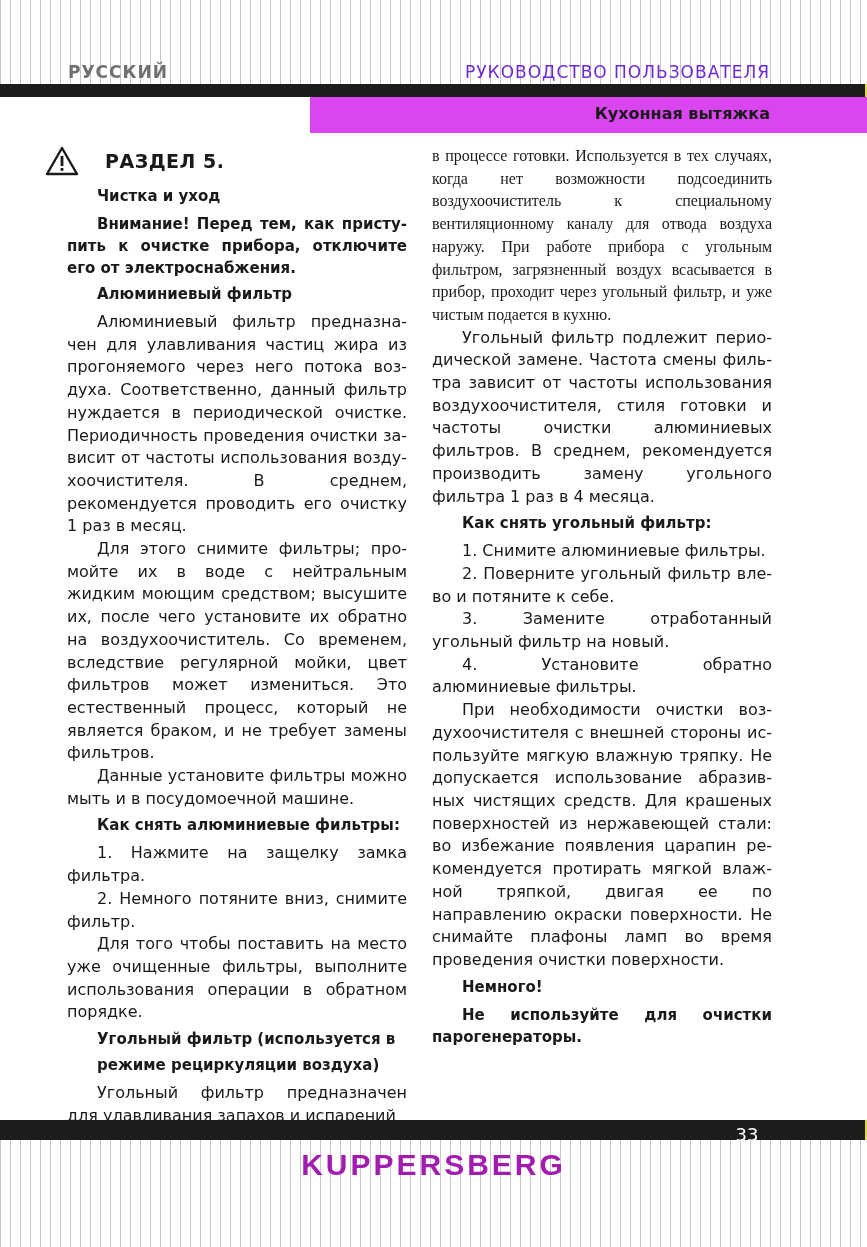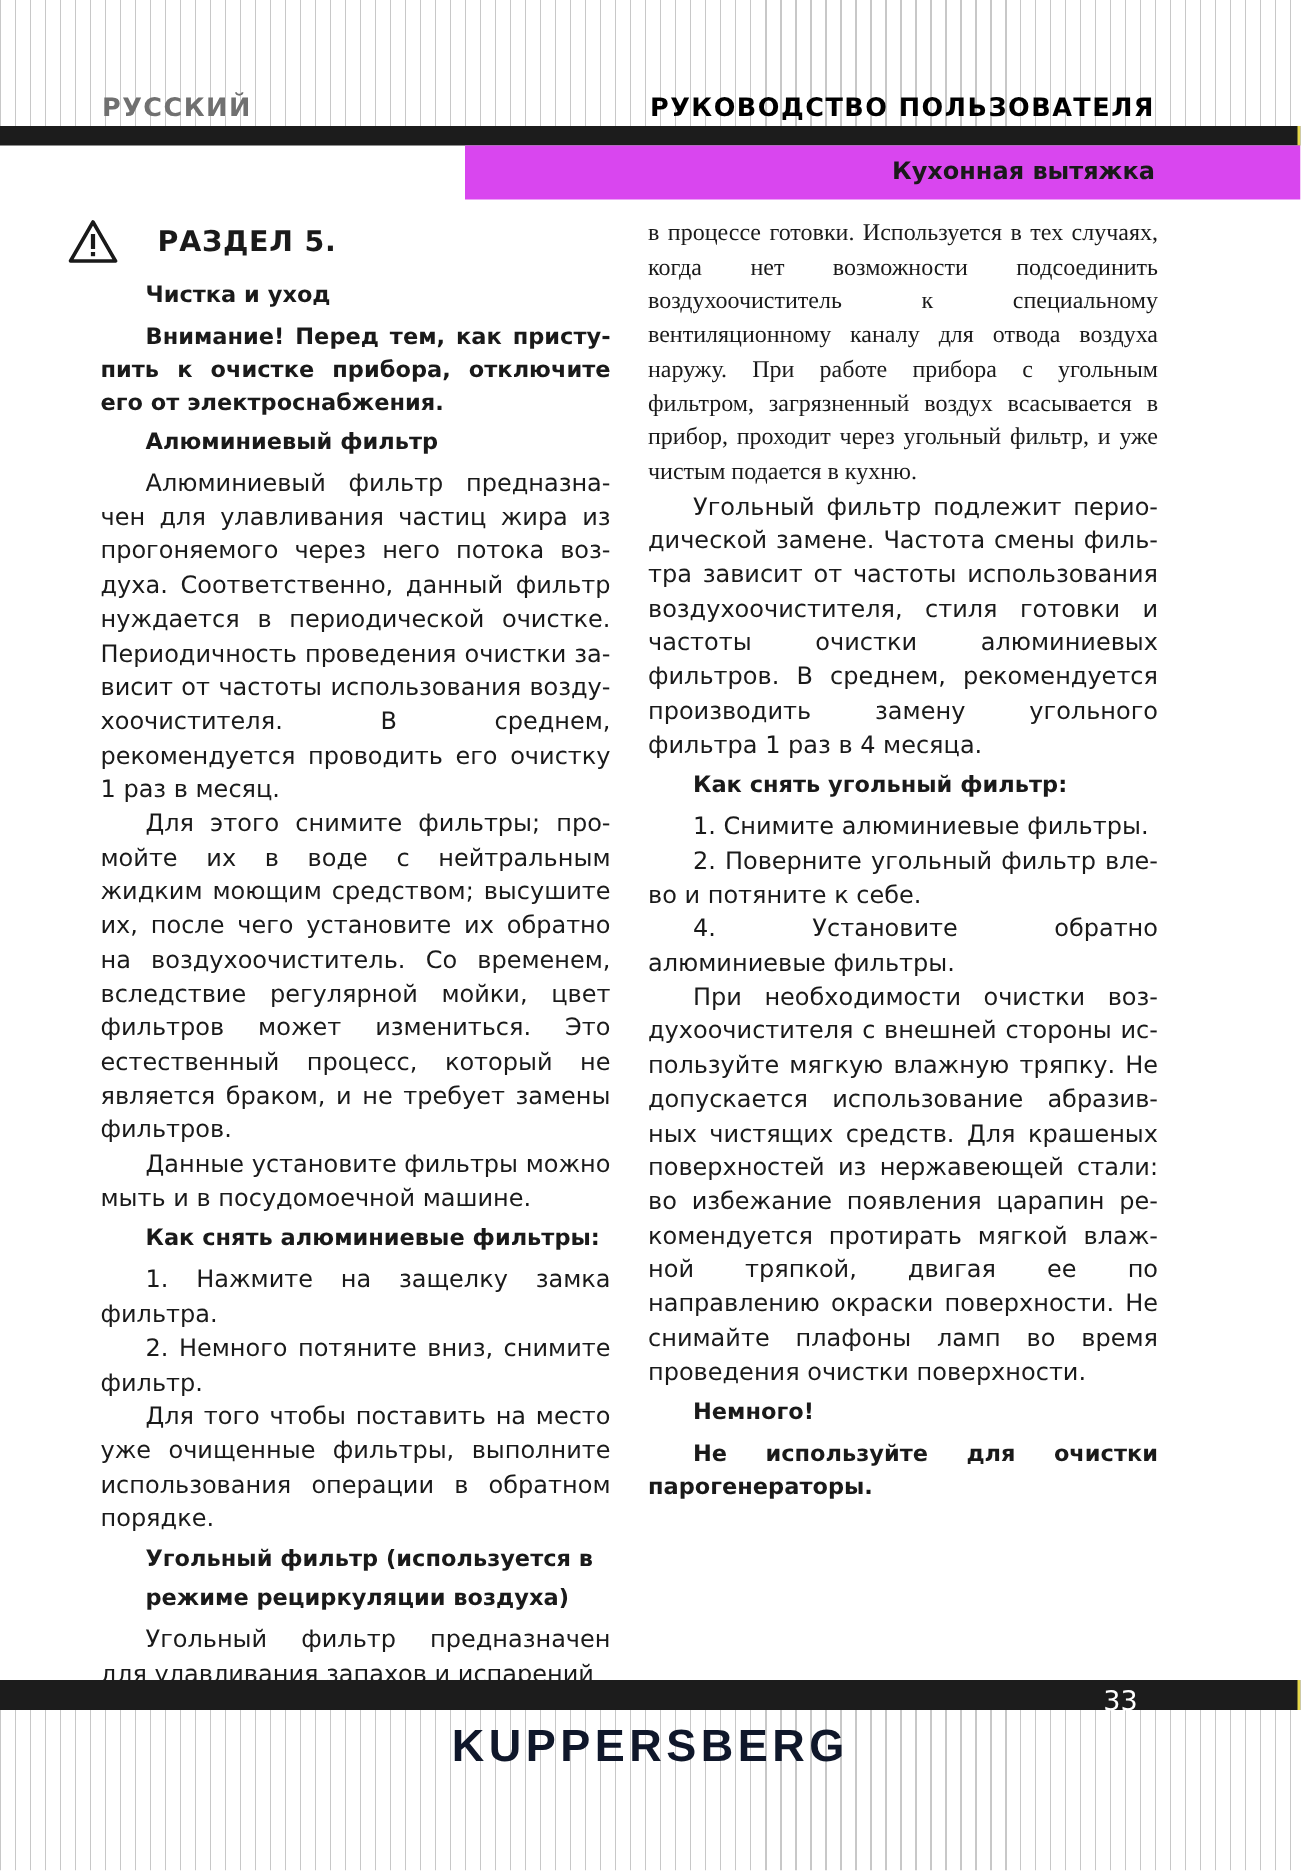--- a/index.html
+++ b/index.html
@@ -17,22 +17,22 @@
   .stripes.top { top: 0; height: 84px; }
   .stripes.bottom { top: 1140px; height: 107px; }
   .hdr-lang {
     position: absolute; left: 68px; top: 62px;
     font-family: "DejaVu Sans", sans-serif; font-weight: bold;
     font-size: 17px; letter-spacing: 1px; color: #707070;
     background: transparent;
   }
   .hdr-manual {
     position: absolute; right: 97px; top: 62px;
-    font-family: "DejaVu Sans", sans-serif; font-weight: bold;
-    font-size: 17px; letter-spacing: 1px; color: #000000;
+    font-family: "DejaVu Sans", sans-serif; font-weight: normal;
+    font-size: 17px; letter-spacing: 1px; color: #6d28d9;
   }
   .bar-top {
     position: absolute; left: 0; top: 84px; width: 867px; height: 13px; background: #1c1c1c;
   }
   .bar-top-accent {
     position: absolute; right: 0; top: 84px; width: 2px; height: 13px; background: #e5d74a;
   }
   .gray-band {
     position: absolute; left: 310px; top: 97px; width: 557px; height: 36px;
     background: #d946ef;
@@ -66,21 +66,21 @@
   .bar-bottom-accent {
     position: absolute; right: 0; top: 1120px; width: 2px; height: 20px; background: #e5d74a;
   }
   .page-num {
     position: absolute; left: 723px; top: 1120px; width: 48px; height: 16px;
     background: #1c1c1c; color: #ffffff; font-size: 18px; text-align: center; line-height: 30px;
   }
   .brand {
     position: absolute; left: 0; width: 867px; top: 1148px; text-align: center;
     font-family: "Liberation Sans", sans-serif; font-weight: bold;
-    font-size: 30px; letter-spacing: 3px; color: #0f172a;
+    font-size: 30px; letter-spacing: 3px; color: #a21caf;
   }
 </style>
 </head>
 <body>
 
 <div class="stripes top"></div>
 <div class="hdr-lang">РУССКИЙ</div>
 <div class="hdr-manual">РУКОВОДСТВО ПОЛЬЗОВАТЕЛЯ</div>
 <div class="bar-top"></div>
 <div class="bar-top-accent"></div>
@@ -110,20 +110,21 @@
   <div class="h">Угольный фильтр (используется в режиме рециркуляции воздуха)</div>
   <p>Угольный фильтр предназначен для улавливания запахов и испарений</p>
 </div>
 
 <div class="col right">
   <p class="noindent">в процессе готовки. Используется в тех случаях, когда нет возможности под­соединить воздухоочиститель к специ­альному вентиляционному каналу для отвода воздуха наружу. При работе прибора с угольным фильтром, загряз­ненный воздух всасывается в прибор, проходит через угольный фильтр, и уже чистым подается в кухню.</p>
   <p>Угольный фильтр подлежит перио­дической замене. Частота смены филь­тра зависит от частоты использования воздухоочистителя, стиля готовки и ча­стоты очистки алюминиевых фильтров. В среднем, рекомендуется производить замену угольного фильтра 1 раз в 4 ме­сяца.</p>
   <div class="h">Как снять угольный фильтр:</div>
   <p>1. Снимите алюминиевые фильтры.</p>
   <p>2. Поверните угольный фильтр вле­во и потяните к себе.</p>
+  <p>3. Замените отработанный угольный фильтр на новый.</p>
   <p>4. Установите обратно алюминиевые фильтры.</p>
   <p>При необходимости очистки воз­духоочистителя с внешней стороны ис­пользуйте мягкую влажную тряпку. Не допускается использование абразив­ных чистящих средств. Для крашеных поверхностей из нержавеющей стали: во избежание появления царапин ре­комендуется протирать мягкой влаж­ной тряпкой, двигая ее по направлению окраски поверхности. Не снимайте пла­фоны ламп во время проведения очист­ки поверхности.</p>
   <div class="h">Немного!</div>
   <p class="bold-p">Не используйте для очистки пароге­нераторы.</p>
 </div>
 
 <div class="stripes bottom"></div>
 <div class="bar-bottom"></div>
 <div class="bar-bottom-accent"></div>
 <div class="page-num">33</div>

